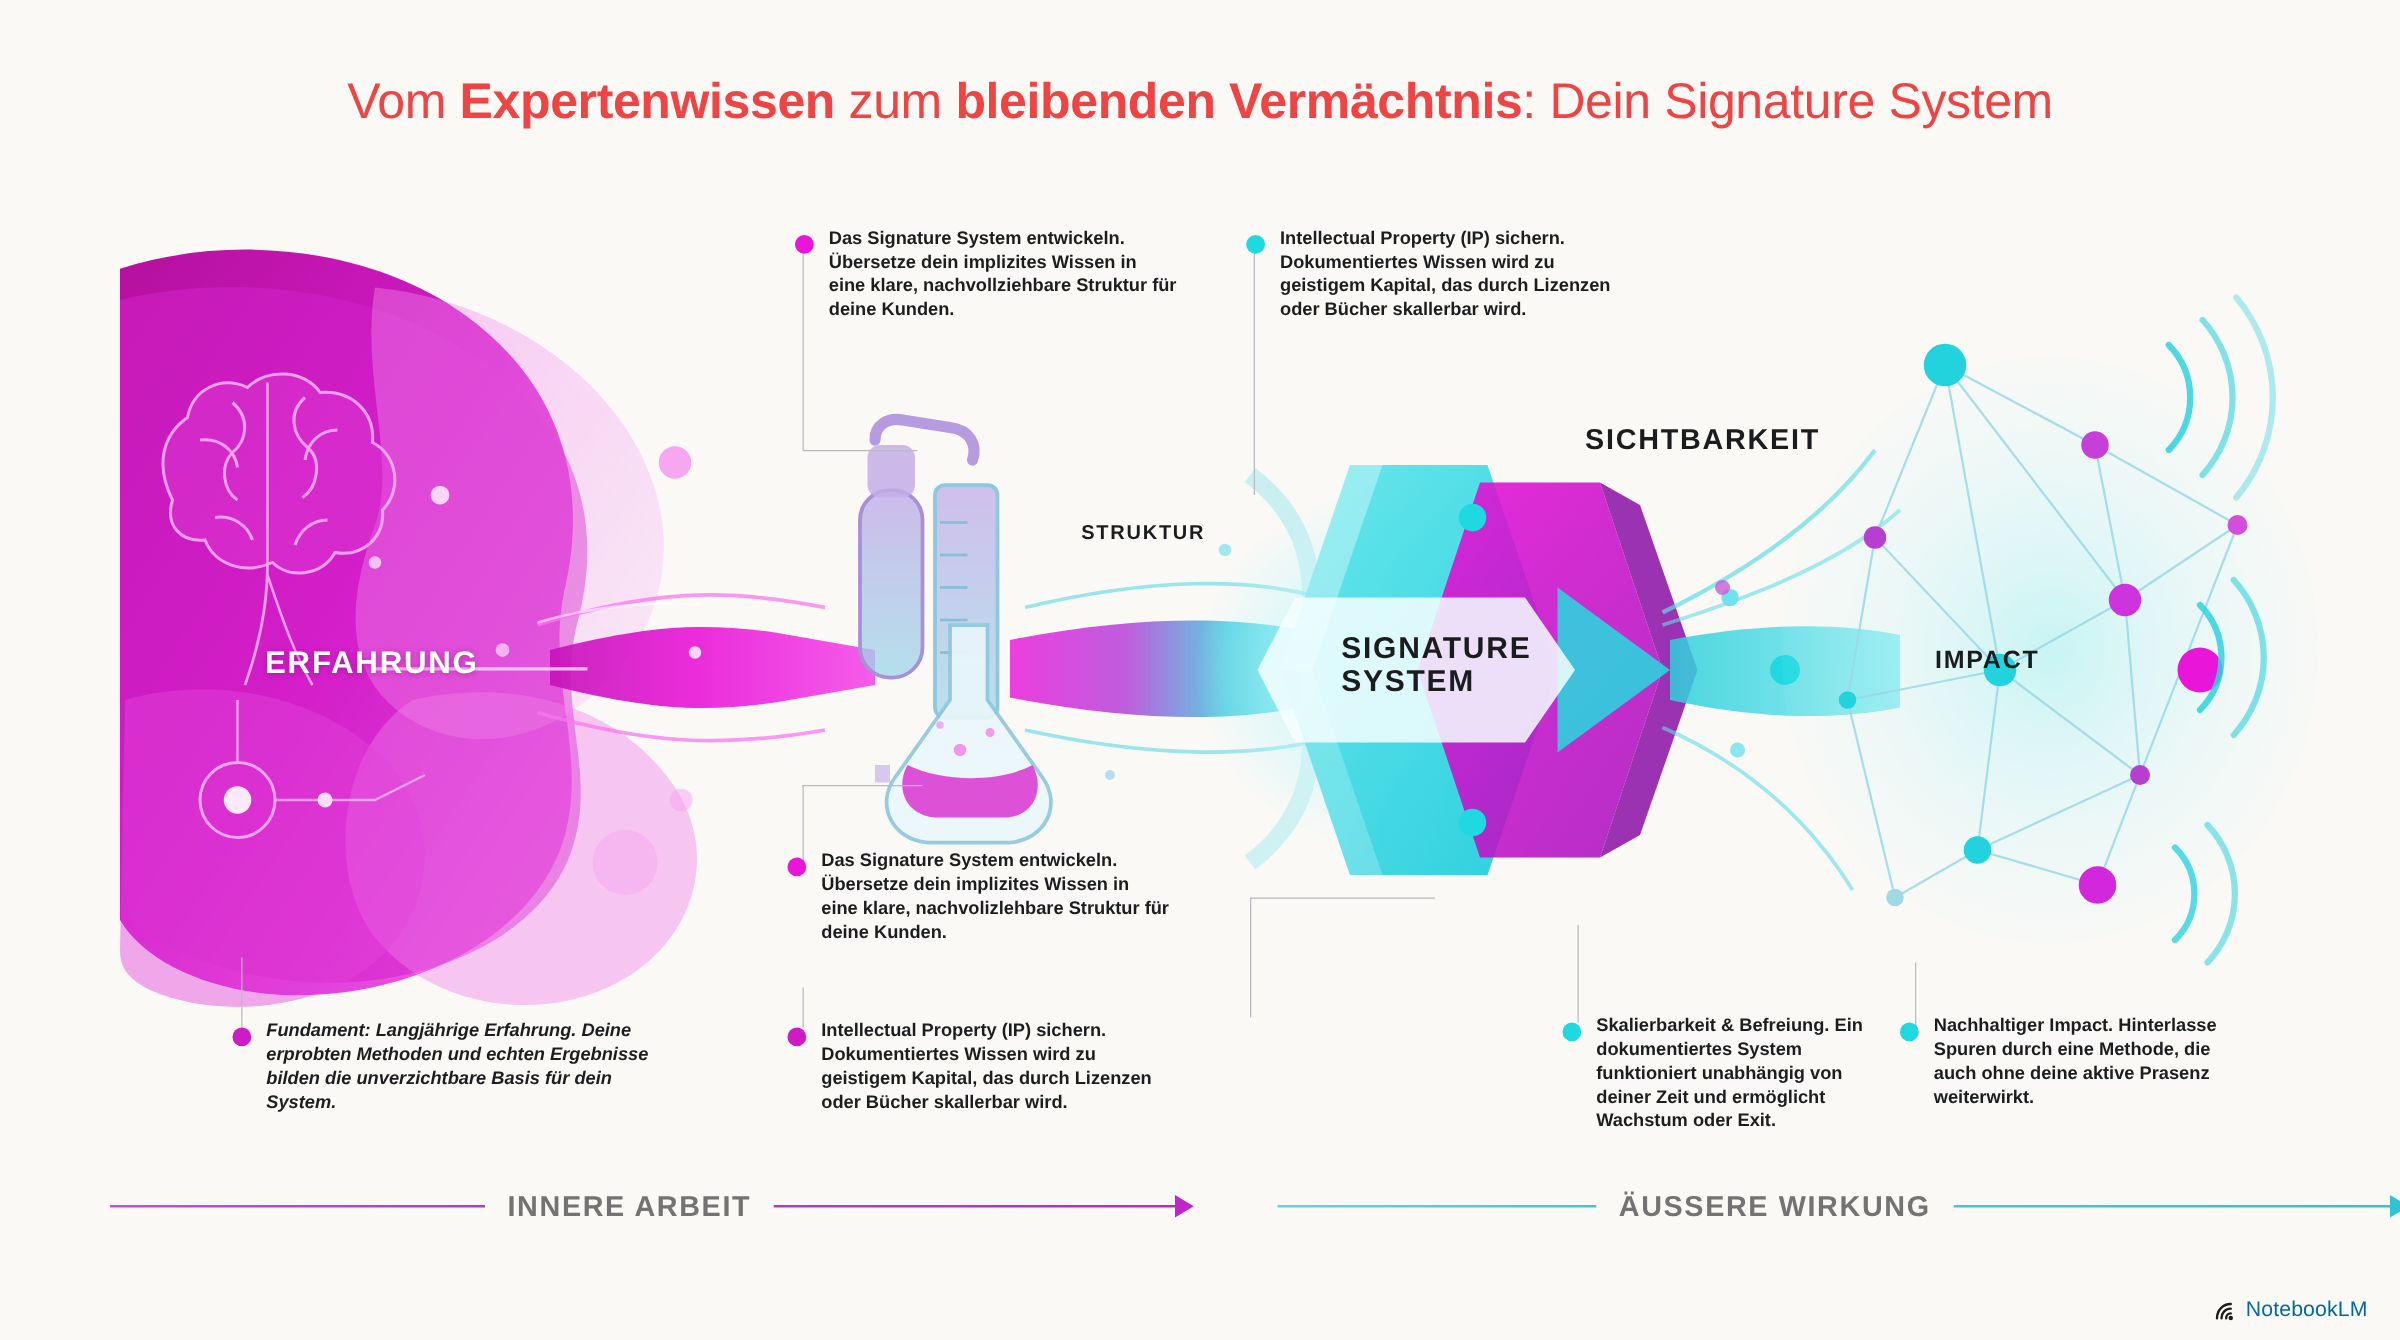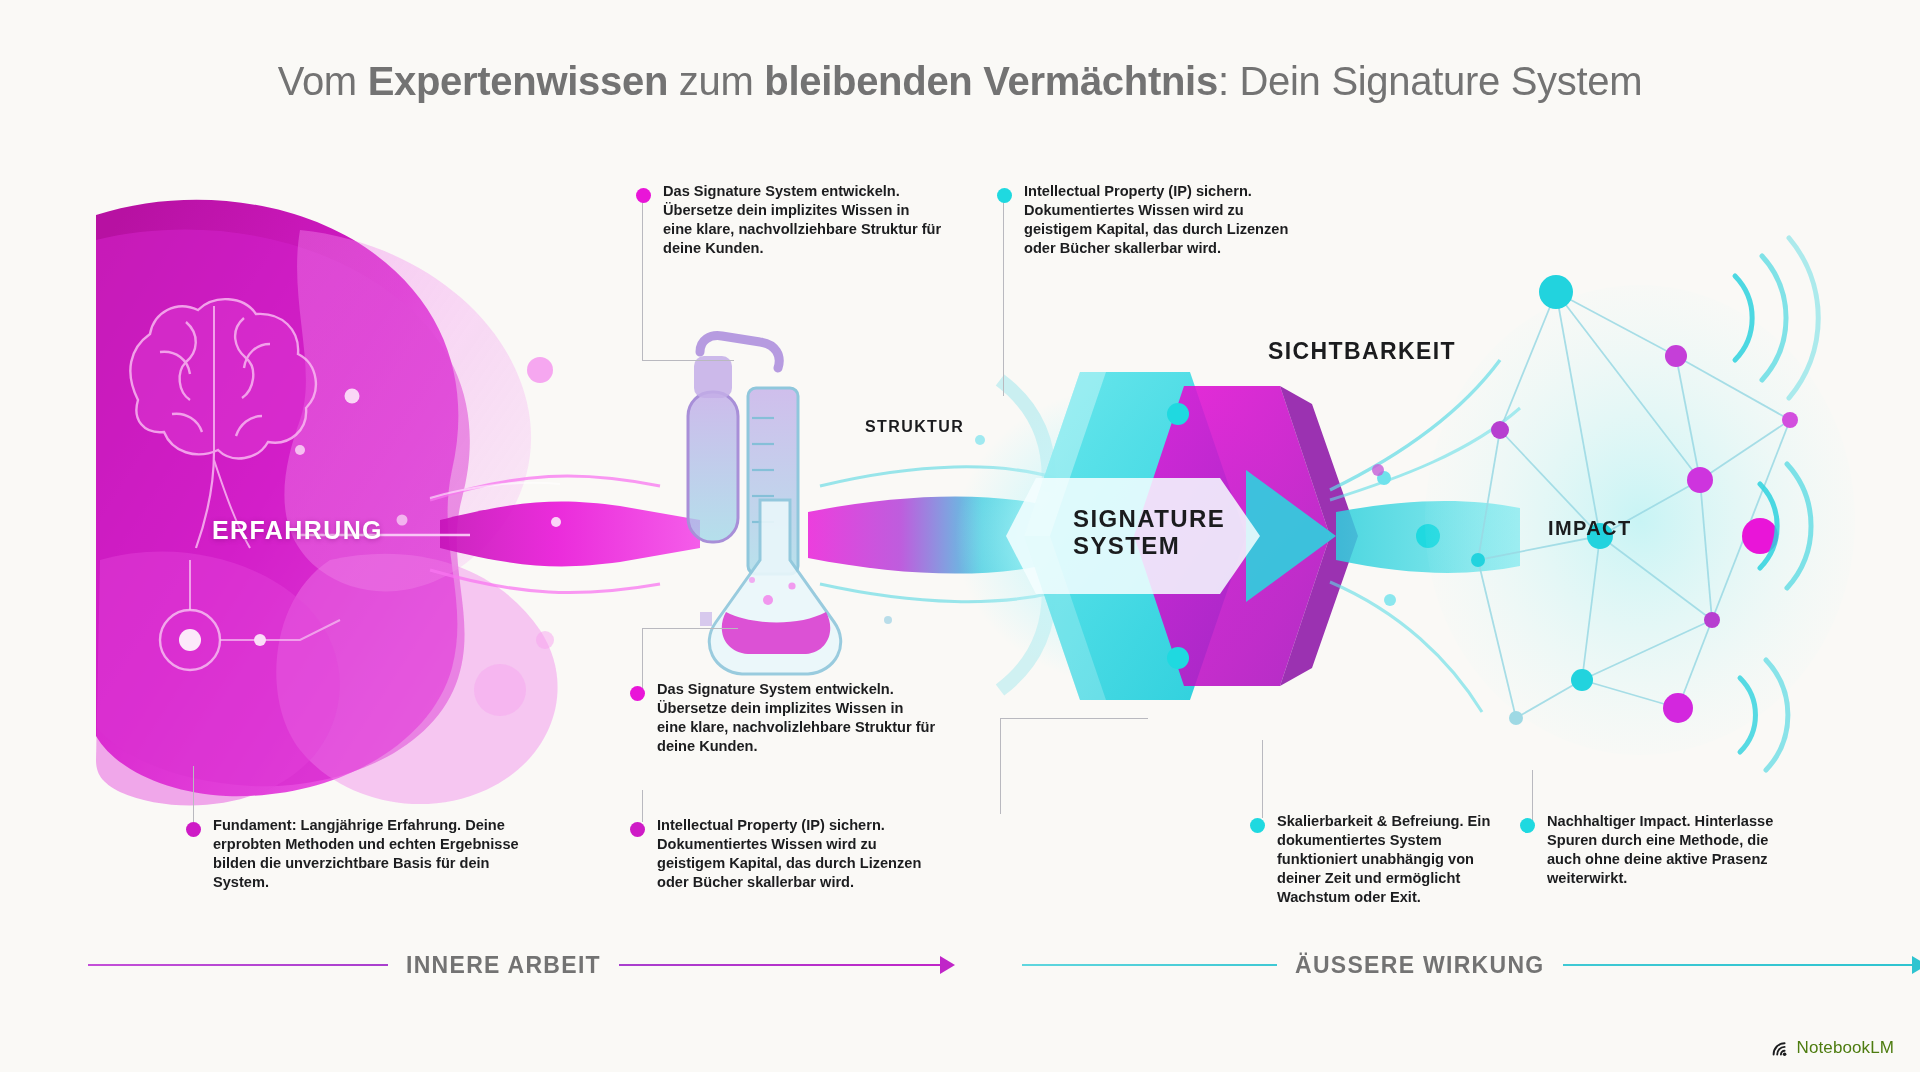--- a/index.html
+++ b/index.html
@@ -17,21 +17,21 @@
   }
   #artwork { position: absolute; inset: 0; width: 1920px; height: 1072px; }
 
   
   .title {
     position: absolute;
     left: 0; right: 0; top: 58px;
     text-align: center;
     font-size: 40px;
     line-height: 1.15;
-    color: #737373;
+    color: #ef4444;
     letter-spacing: -0.3px;
     white-space: nowrap;
     font-weight: 400;
   }
   .title b { font-weight: 700; }
 
   
   .stage-label {
     position: absolute;
     font-weight: 700;
@@ -76,21 +76,21 @@
   .phase .txt {
     font-size: 23px; font-weight: 700; letter-spacing: 1.3px;
     color: #737373; white-space: nowrap; padding: 0 18px;
   }
   .phase .arrowhead { width: 0; height: 0; margin-left: -1px; }
 
   
   #watermark {
     position: absolute; right: 26px; bottom: 14px;
     display: flex; align-items: center; gap: 7px;
-    font-size: 17px; color: #4d7c0f; letter-spacing: .1px;
+    font-size: 17px; color: #0369a1; letter-spacing: .1px;
   }
   #watermark svg { display: block; }
 </style>
 </head>
 <body>
 
 <div id="stage">
 
   <svg id="artwork" viewBox="0 0 1920 1072">
     <defs>
@@ -373,21 +373,21 @@
     </div>
   </div>
 
   <div class="callout" id="c2" style="left:630px; top:680px; width:306px;">
     <span class="dot" style="background:#E915D8"></span>
     <div class="body">
       <span class="hl">Das Signature System entwickeln.</span><span> Übersetze dein implizites Wissen in eine klare, nachvolizlehbare Struktur für deine Kunden.</span>
     </div>
   </div>
 
-  <div class="callout" id="c3" style="left:186px; top:816px; width:340px;">
+  <div class="callout" id="c3" style="left:186px; top:816px; width:340px;font-style:italic;">
     <span class="dot" style="background:#CE1BC6"></span>
     <div class="body">
       <span class="hl">Fundament: Langjährige Erfahrung.</span><span> Deine erprobten Methoden und echten Ergebnisse bilden die unverzichtbare Basis für dein System.</span>
     </div>
   </div>
 
   <div class="callout" id="c4" style="left:630px; top:816px; width:316px;">
     <span class="dot" style="background:#CE1BC6"></span>
     <div class="body">
       <span class="hl">Intellectual Property (IP) sichern.</span><span> Dokumentiertes Wissen wird zu geistigem Kapital, das durch Lizenzen oder Bücher skallerbar wird.</span>

